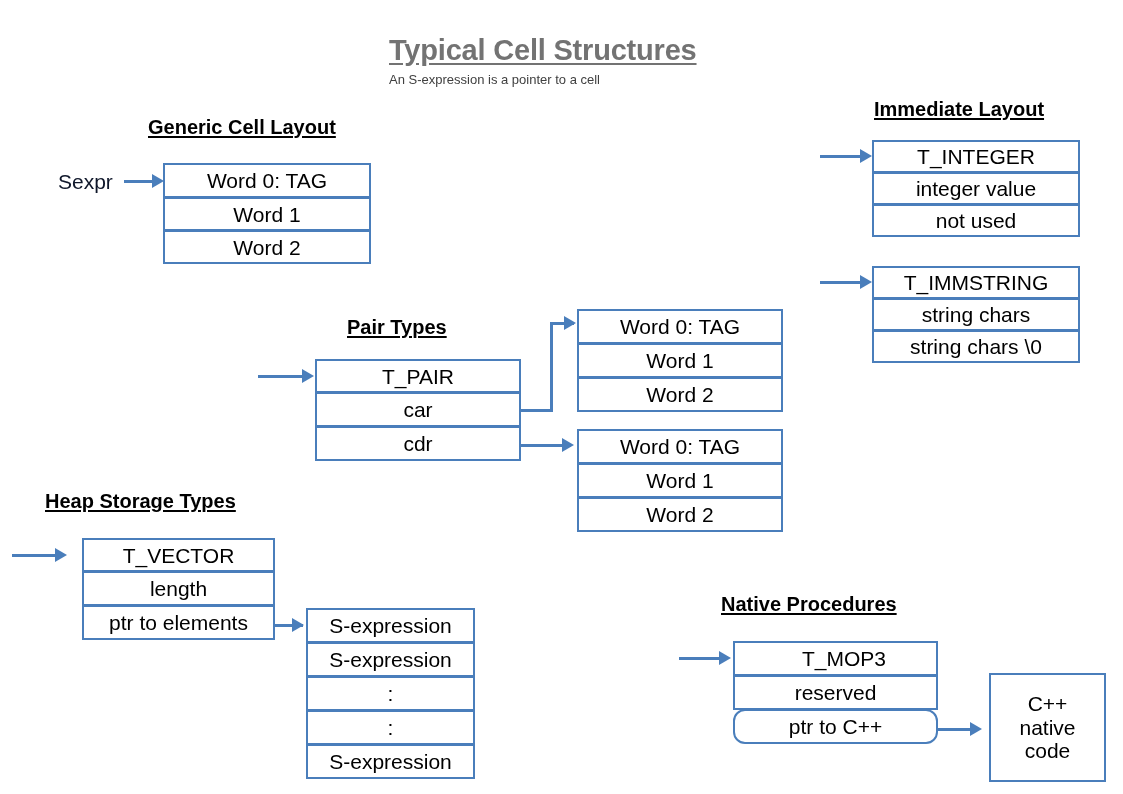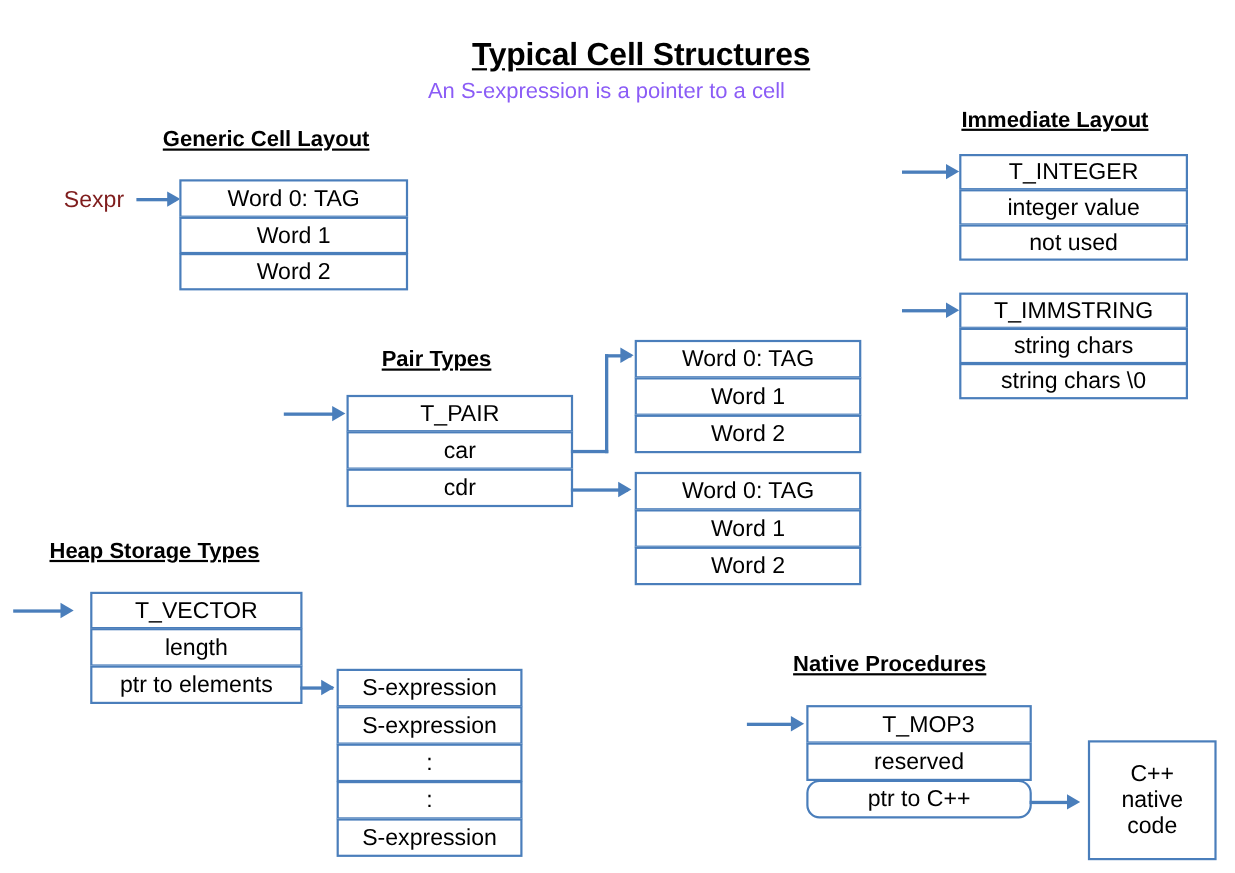--- a/index.html
+++ b/index.html
@@ -12,46 +12,45 @@
     width: 1123px;
     height: 794px;
     background: #ffffff;
     font-family: "Liberation Sans", sans-serif;
     overflow: hidden;
   }
   .doc-title {
     position: absolute;
     font-weight: bold;
     font-size: 29px;
-    color: #000000;
+    color: #737373;
     text-decoration: underline;
     text-underline-offset: 3px;
     white-space: nowrap;
     letter-spacing: -0.2px;
-    margin-left: 40px;
   }
   .doc-sub {
     position: absolute;
-    font-size: 20px;
-    color: #8b5cf6;
+    font-size: 13px;
+    color: #404040;
     white-space: nowrap;
   }
   .sect-head {
     position: absolute;
     font-weight: bold;
     font-size: 20px;
     color: #000000;
     text-decoration: underline;
     text-underline-offset: 2px;
     white-space: nowrap;
   }
   .plain-label {
     position: absolute;
     font-size: 21px;
-    color: #7f1d1d;
+    color: #0f172a;
     white-space: nowrap;
   }
   
   .cellbox {
     position: absolute;
     box-sizing: border-box;
   }
   .cellrow {
     box-sizing: border-box;
     border: 2px solid #4A7EBB;

